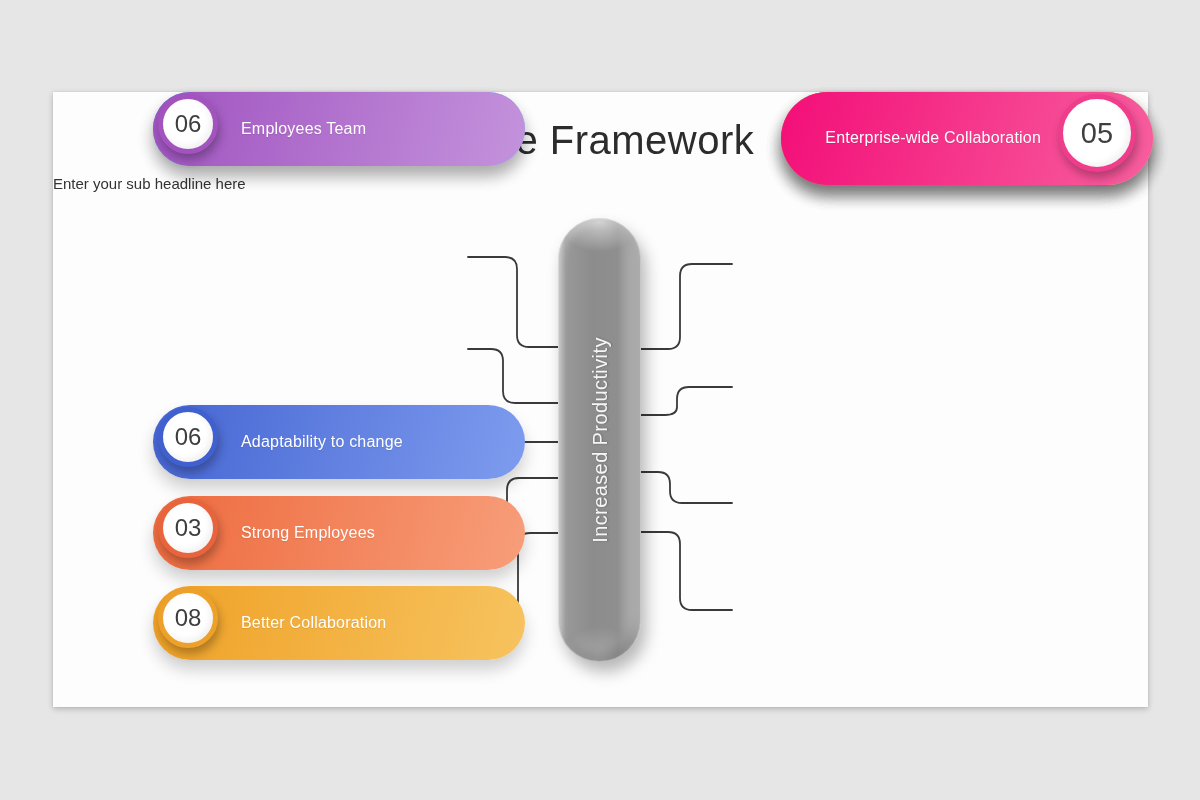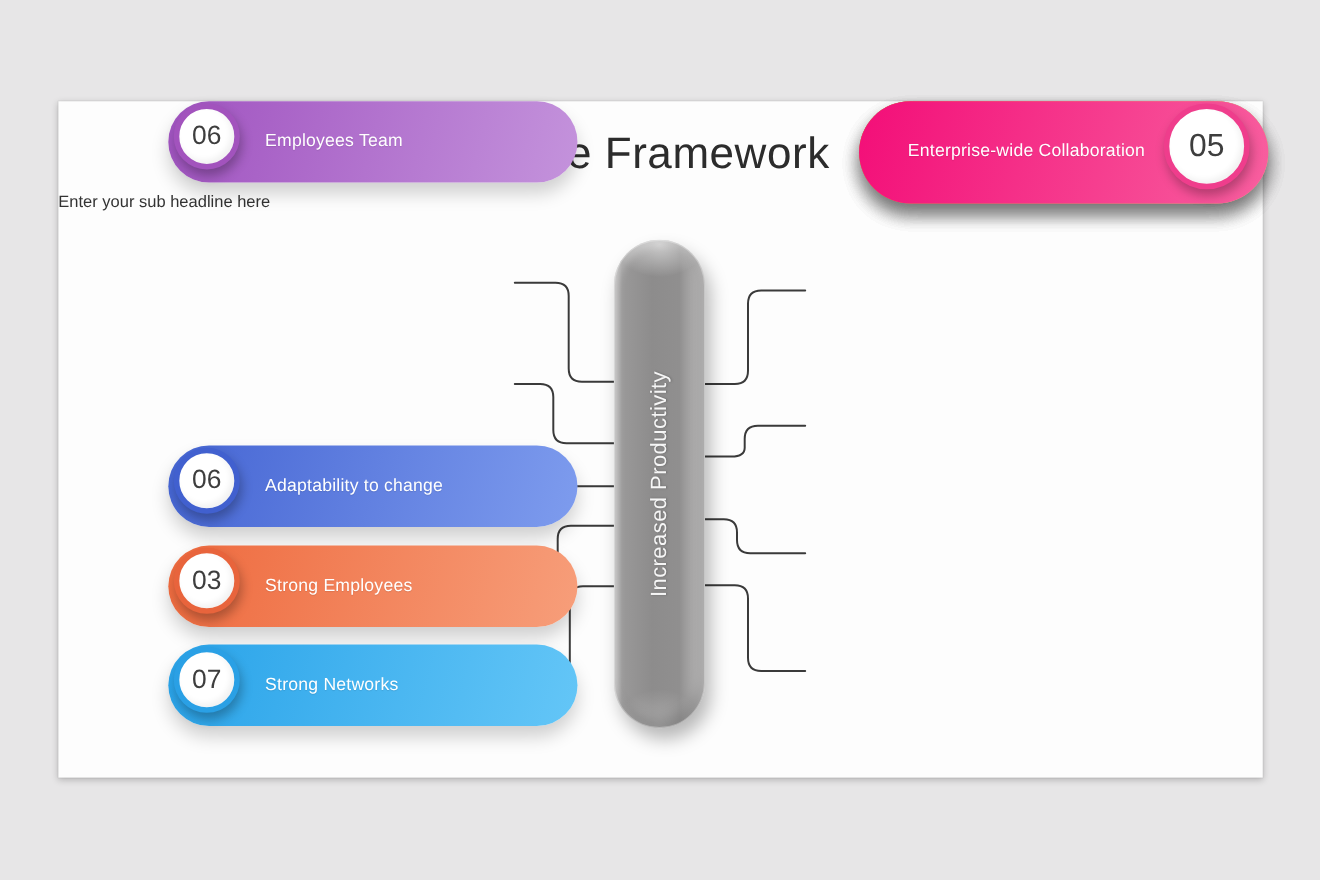--- a/index.html
+++ b/index.html
@@ -109,20 +109,24 @@
   </svg>
 
   <div class="pill pill-left" style="--c1: #4565d3; --c2: #7e9cee; --accent: #4160cf;">
     <div class="num-circle">06</div>
     <div class="label">Adaptability to change</div>
   </div>
   <div class="pill pill-left" style="--c1: #ee6a3e; --c2: #f79e7a; --accent: #e8643c;">
     <div class="num-circle">03</div>
     <div class="label">Strong Employees</div>
   </div>
+  <div class="pill pill-left" style="--c1: #efa126; --c2: #f7c35f; --accent: #eda02a;">
+    <div class="num-circle">08</div>
+    <div class="label">Better Collaboration</div>
+  </div>
   <div class="pill pill-left" style="--c1: #29a3e9; --c2: #64c6f7; --accent: #2aa0e5;">
     <div class="num-circle">07</div>
     <div class="label">Strong Networks</div>
   </div>
   <div class="pill pill-left" style="--c1: #a053c0; --c2: #c493dc; --accent: #a253bd;">
     <div class="num-circle">06</div>
     <div class="label">Employees Team</div>
   </div>
 
   <div class="pill pill-right" style="--c1: #2b9af0; --c2: #5cbdf7; --accent: #3da8f3;">

